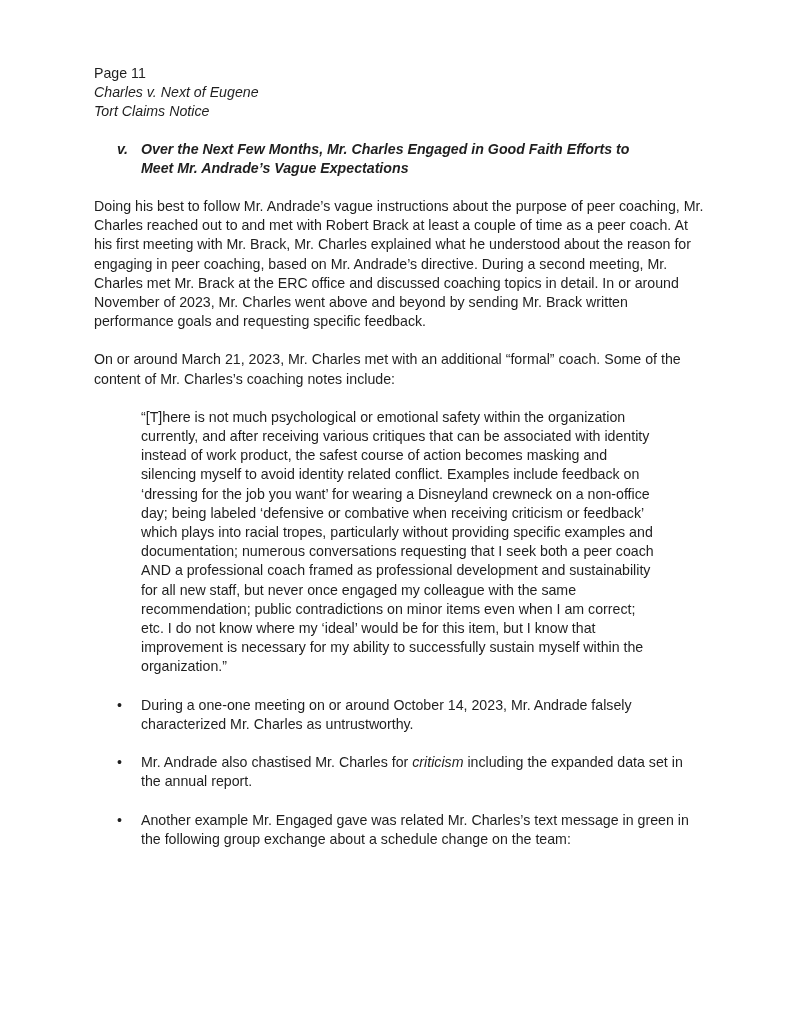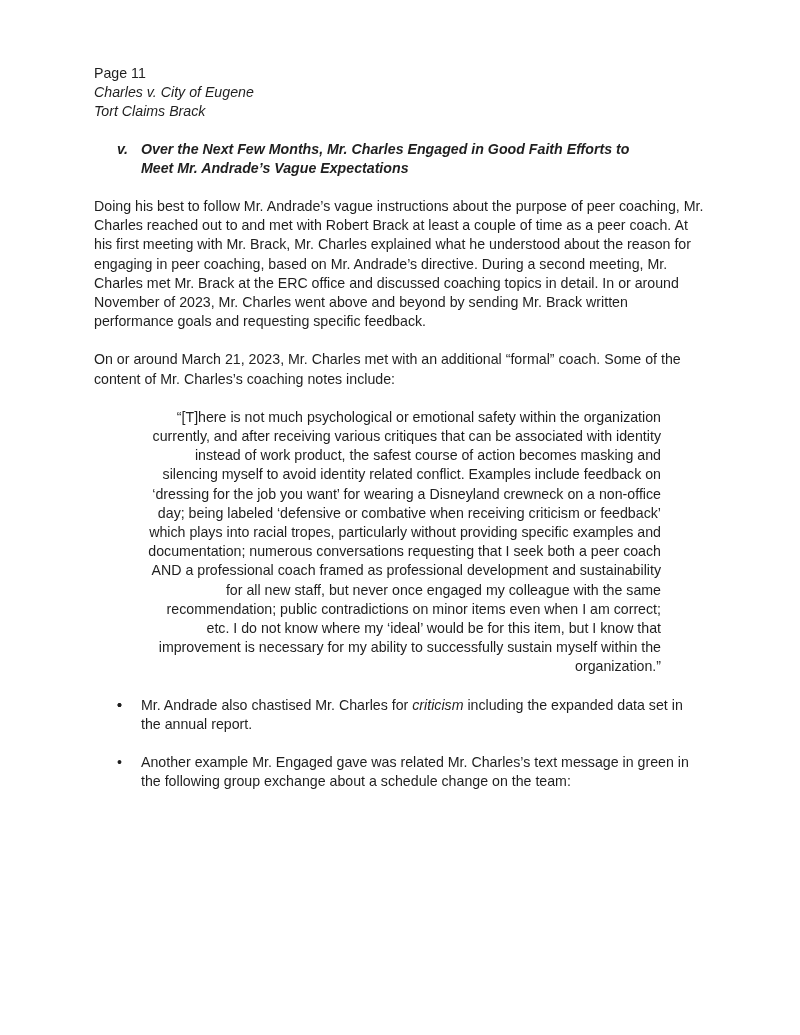--- a/index.html
+++ b/index.html
@@ -41,21 +41,20 @@
     }
     .heading .text {
       width: 520px;
     }
     p.para {
       margin: 19px 0 0 0;
     }
     .quote {
       margin: 19px 0 0 47px;
       width: 520px;
-      text-align: right;
     }
     ul.bullets {
       list-style: none;
       margin: 0;
       padding: 0;
     }
     ul.bullets li {
       position: relative;
       padding-left: 47px;
       margin-top: 19px;
@@ -66,39 +65,40 @@
       top: 0;
     }
   </style>
 </head>
 <body>
 
 <div class="page">
 
   <div>
     <span class="header-line">Page 11</span>
-    <span class="header-line italic">Charles v. City of Eugene</span>
-    <span class="header-line italic">Tort Claims Brack</span>
+    <span class="header-line italic">Charles v. Next of Eugene</span>
+    <span class="header-line italic">Tort Claims Notice</span>
   </div>
 
   <div class="heading">
     <span class="num">v.</span>
     <span class="text">Over the Next Few Months, Mr. Charles Engaged in Good Faith Efforts to Meet Mr. Andrade’s Vague Expectations</span>
   </div>
 
   <p class="para">Doing his best to follow Mr. Andrade’s vague instructions about the purpose of peer coaching, Mr. Charles reached out to and met with Robert Brack at least a couple of time as a peer coach.  At his first meeting with Mr. Brack, Mr. Charles explained what he understood about the reason for engaging in peer coaching, based on Mr. Andrade’s directive. During a second meeting, Mr. Charles met Mr. Brack at the ERC office and discussed coaching topics in detail. In or around November of 2023, Mr. Charles went above and beyond by sending Mr. Brack written performance goals and requesting specific feedback.</p>
 
   <p class="para">On or around March 21, 2023, Mr. Charles met with an additional “formal” coach. Some of the content of Mr. Charles’s coaching notes include:</p>
 
   <div class="quote">“[T]here is not much psychological or emotional safety within the organization currently, and after receiving various critiques that can be associated with identity instead of work product, the safest course of action becomes masking and silencing myself to avoid identity related conflict. Examples include feedback on ‘dressing for the job you want’ for wearing a Disneyland crewneck on a non-office day; being labeled ‘defensive or combative when receiving criticism or feedback’ which plays into racial tropes, particularly without providing specific examples and documentation; numerous conversations requesting that I seek both a peer coach AND a professional coach framed as professional development and sustainability for all new staff, but never once engaged my colleague with the same recommendation; public contradictions on minor items even when I am correct; etc. I do not know where my ‘ideal’ would be for this item, but I know that improvement is necessary for my ability to successfully sustain myself within the organization.”</div>
 
 
   <ul class="bullets">
     <li>
       <span class="bullet">•</span>
+      <span>During a one-one meeting on or around October 14, 2023, Mr. Andrade falsely characterized Mr. Charles as untrustworthy.</span>
     </li>
     <li>
       <span class="bullet">•</span>
       <span>Mr. Andrade also chastised Mr. Charles for </span><em>criticism</em><span> including the expanded data set in the annual report.</span>
     </li>
     <li>
       <span class="bullet">•</span>
       <span>Another example Mr. Engaged gave was related Mr. Charles’s text message in green in the following group exchange about a schedule change on the team:</span>
     </li>
   </ul>

